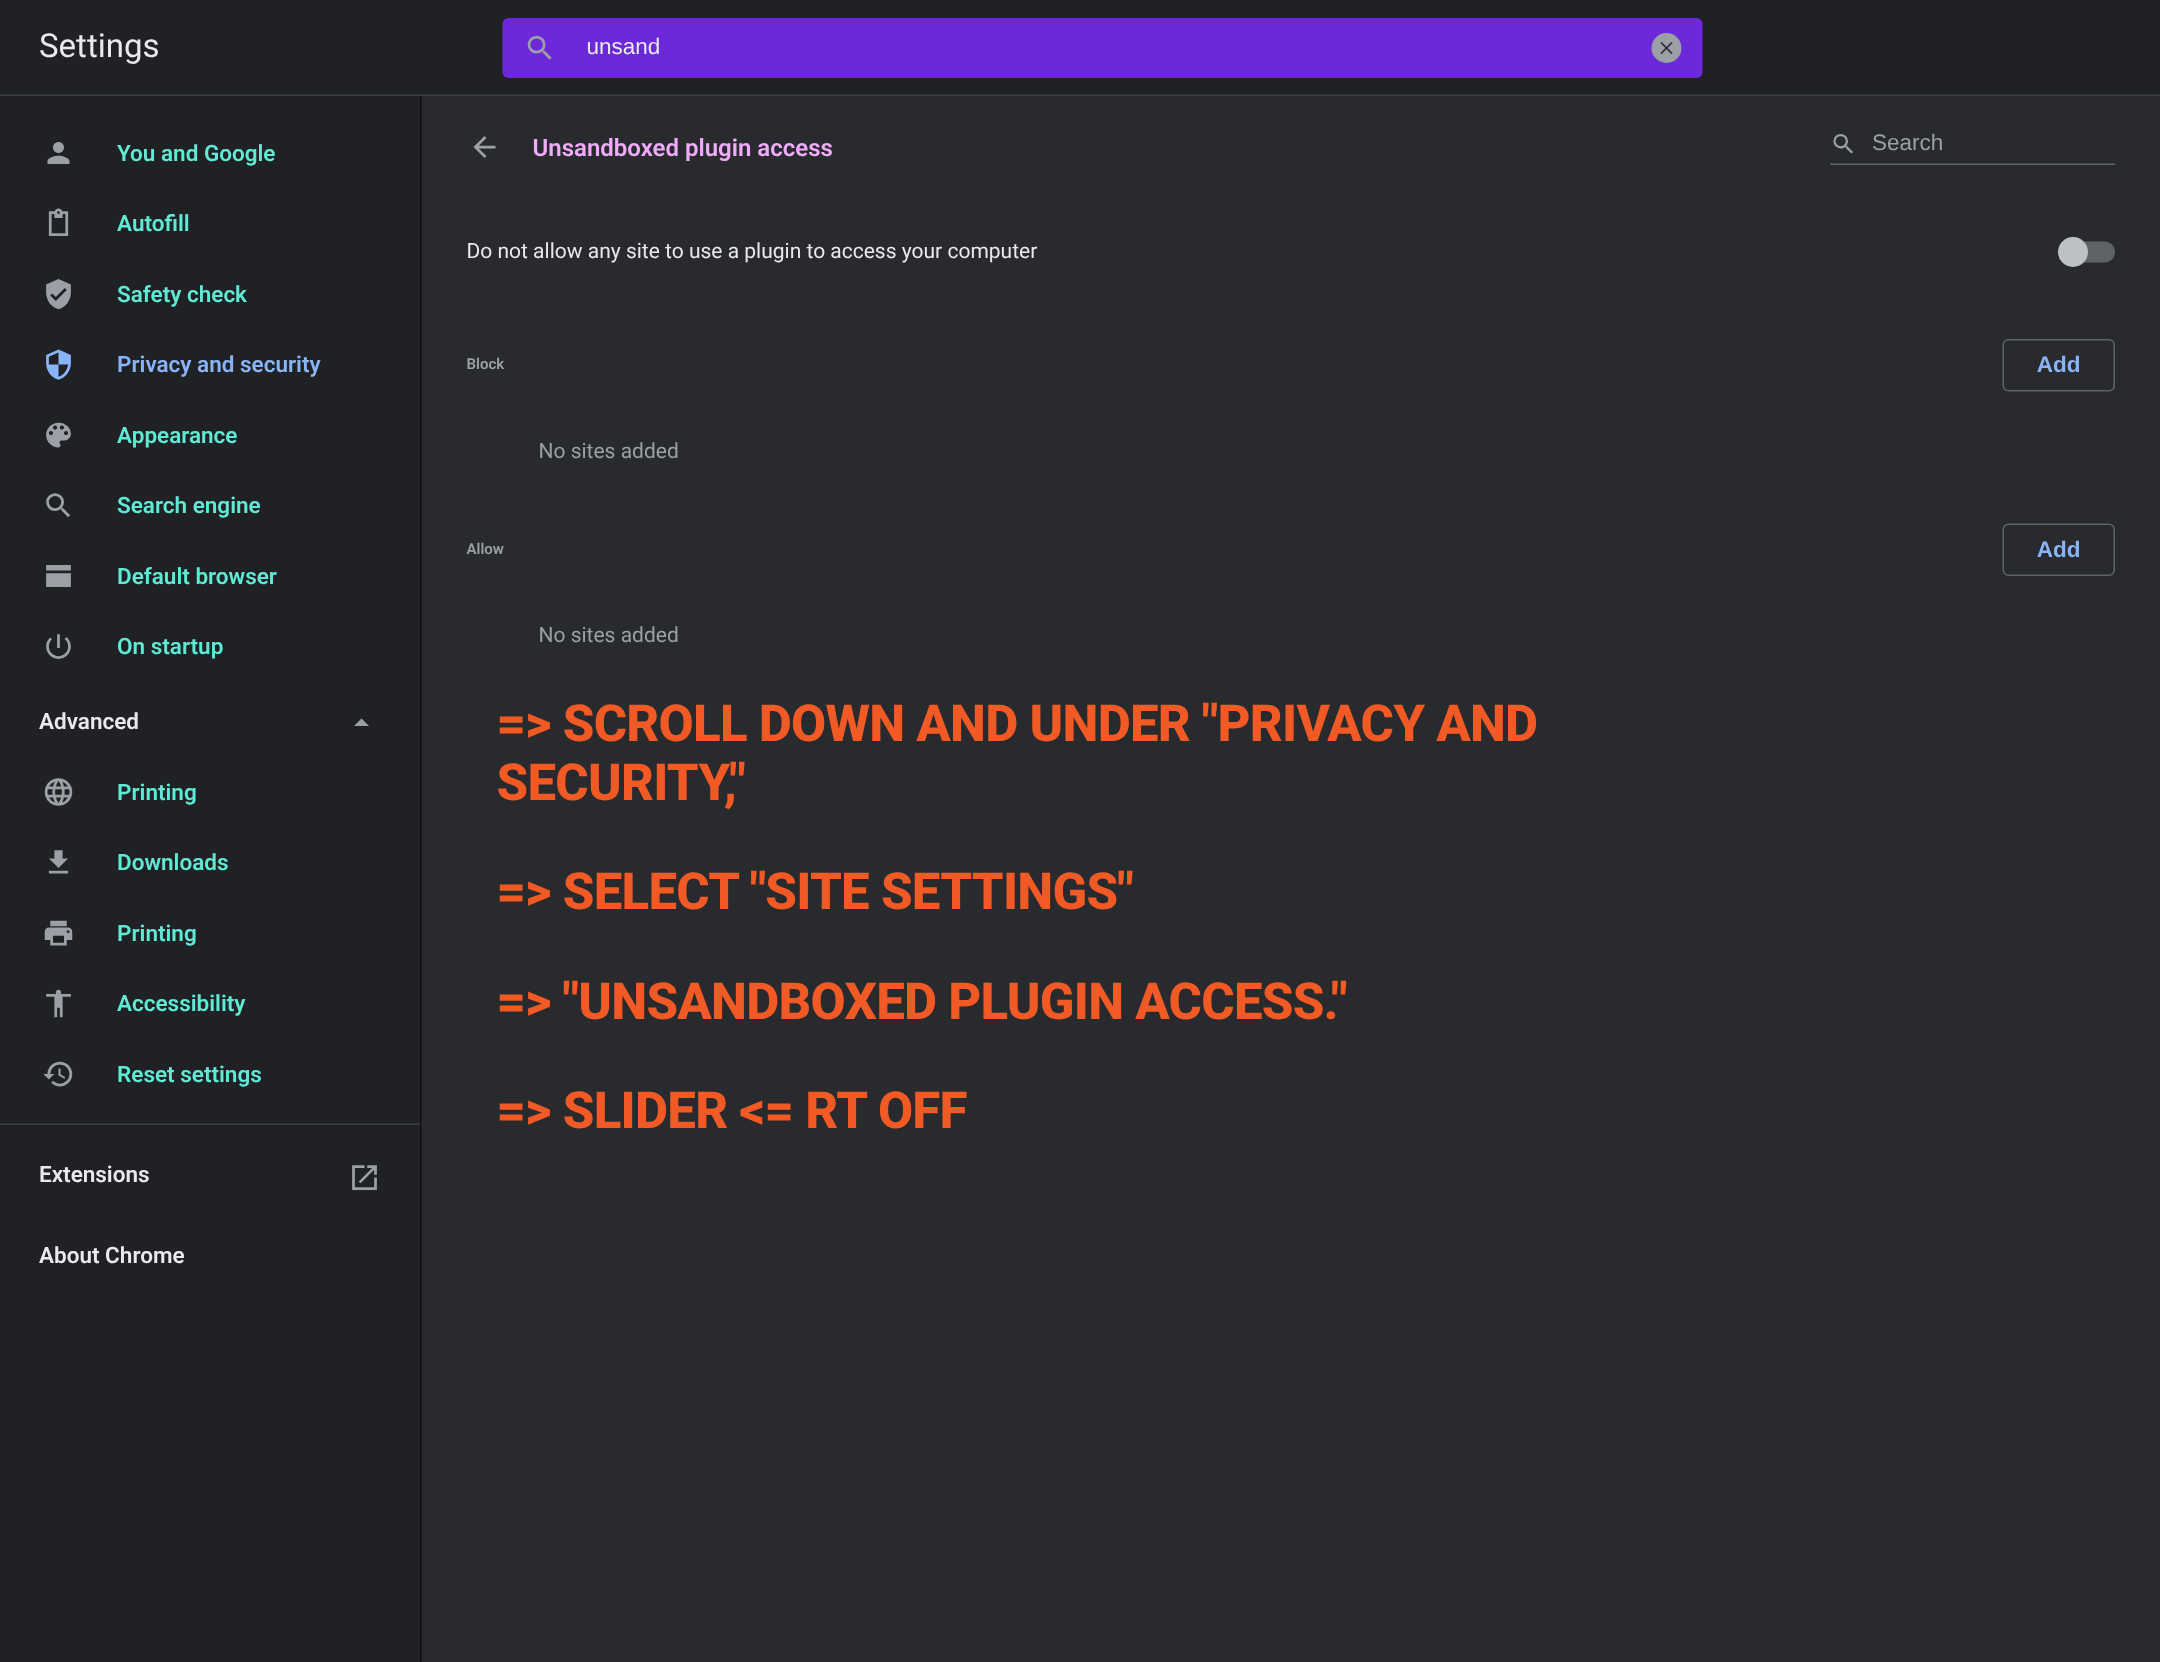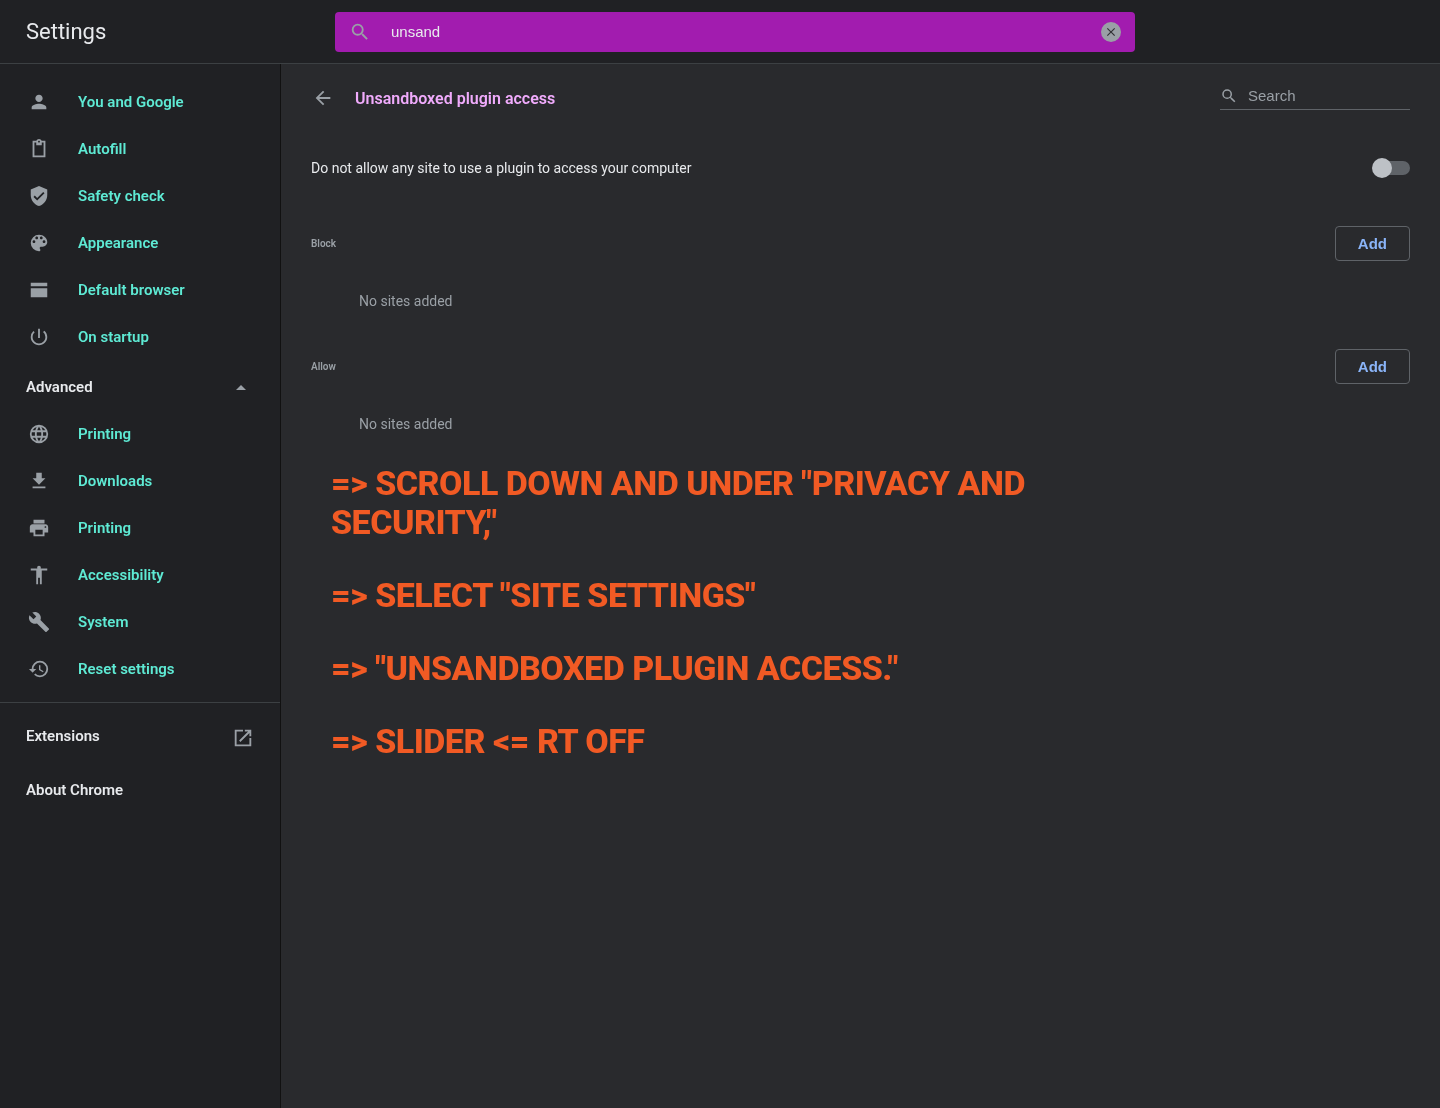--- a/index.html
+++ b/index.html
@@ -24,21 +24,21 @@
       align-items: center;
       text-align: right;
     }
     .topbar-title {
       font-size: 22px;
       color: #e8eaed;
     }
     .searchbar {
       flex: 1;
       margin-right: 40px;
-      background: #a21caf;
+      background: #6d28d9;
       height: 40px;
       border-radius: 4px;
       display: flex;
       align-items: center;
       padding: 0 14px;
       max-width: 800px;
     }
     .searchbar-icon { color: #9aa0a6; display: flex; }
     .searchbar-input {
       background: transparent;
@@ -273,30 +273,46 @@
 
     <div class="nav-item">
       <span class="nav-icon">
         <svg viewBox="0 0 24 24">
             <path d="M12 1L3 5v6c0 5.55 3.84 10.74 9 12 5.16-1.26 9-6.45 9-12V5l-9-4zm-2 16l-4-4 1.41-1.41L10 14.17l6.59-6.59L18 9l-8 8z"></path>
           </svg>
       </span>
       <span>Safety check</span>
     </div>
 
+    <div class="nav-item active">
+      <span class="nav-icon">
+        <svg viewBox="0 0 24 24">
+            <path d="M12 1L3 5v6c0 5.55 3.84 10.74 9 12 5.16-1.26 9-6.45 9-12V5l-9-4zm0 19.93V12H5V6.3l7-3.11v8.8h7c-.53 4.12-3.28 7.79-7 8.94z"></path>
+          </svg>
+      </span>
+      <span>Privacy and security</span>
+    </div>
 
     <div class="nav-item">
       <span class="nav-icon">
         <svg viewBox="0 0 24 24">
             <path d="M12 3a9 9 0 000 18c.83 0 1.5-.67 1.5-1.5 0-.39-.15-.74-.39-1.01-.23-.26-.38-.61-.38-.99 0-.83.67-1.5 1.5-1.5H16c2.76 0 5-2.24 5-5 0-4.42-4.03-8-9-8zm-5.5 9c-.83 0-1.5-.67-1.5-1.5S5.67 9 6.5 9 8 9.67 8 10.5 7.33 12 6.5 12zm3-4C8.67 8 8 7.33 8 6.5S8.67 5 9.5 5s1.5.67 1.5 1.5S10.33 8 9.5 8zm5 0c-.83 0-1.5-.67-1.5-1.5S13.67 5 14.5 5s1.5.67 1.5 1.5S15.33 8 14.5 8zm3 4c-.83 0-1.5-.67-1.5-1.5S16.67 9 17.5 9s1.5.67 1.5 1.5-.67 1.5-1.5 1.5z"></path>
           </svg>
       </span>
       <span>Appearance</span>
     </div>
 
+    <div class="nav-item">
+      <span class="nav-icon">
+        <svg viewBox="0 0 24 24">
+            <path d="M15.5 14h-.79l-.28-.27A6.471 6.471 0 0016 9.5 6.5 6.5 0 109.5 16c1.61 0 3.09-.59 4.23-1.57l.27.28v.79l5 4.99L20.49 19l-4.99-5zM9.5 14A4.5 4.5 0 015 9.5 4.5 4.5 0 019.5 5 4.5 4.5 0 0114 9.5 4.5 4.5 0 019.5 14z"></path>
+          </svg>
+      </span>
+      <span>Search engine</span>
+    </div>
 
     <div class="nav-item">
       <span class="nav-icon">
         <svg viewBox="0 0 24 24">
             <path d="M3 4h18v4H3V4zm0 6h18v10H3V10zm2-4h2v2H5V6z"></path>
           </svg>
       </span>
       <span>Default browser</span>
     </div>
 
@@ -343,28 +359,20 @@
 
     <div class="nav-item">
       <span class="nav-icon">
         <svg viewBox="0 0 24 24">
             <path d="M12 2c1.1 0 2 .9 2 2s-.9 2-2 2-2-.9-2-2 .9-2 2-2zm9 5h-6v15h-2v-7h-2v7H9V7H3V5h18v2z"></path>
           </svg>
       </span>
       <span>Accessibility</span>
     </div>
 
-    <div class="nav-item">
-      <span class="nav-icon">
-        <svg viewBox="0 0 24 24">
-            <path d="M22.7 19l-9.1-9.1c.9-2.3.4-5-1.5-6.9-2-2-5-2.4-7.4-1.3L9 6 6 9 1.6 4.7C.5 7.1.9 10.1 2.9 12.1c1.9 1.9 4.6 2.4 6.9 1.5l9.1 9.1c.4.4 1 .4 1.4 0l2.3-2.3c.5-.4.5-1.1.1-1.4z"></path>
-          </svg>
-      </span>
-      <span>System</span>
-    </div>
 
     <div class="nav-item">
       <span class="nav-icon">
         <svg viewBox="0 0 24 24">
             <path d="M13 3a9 9 0 00-9 9H1l3.89 3.89.07.14L9 12H6a7 7 0 117 7c-1.93 0-3.68-.79-4.94-2.06l-1.42 1.42A8.95 8.95 0 0013 21a9 9 0 000-18zm-1 5v5l4.28 2.54.72-1.21-3.5-2.08V8H12z"></path>
           </svg>
       </span>
       <span>Reset settings</span>
     </div>
 

